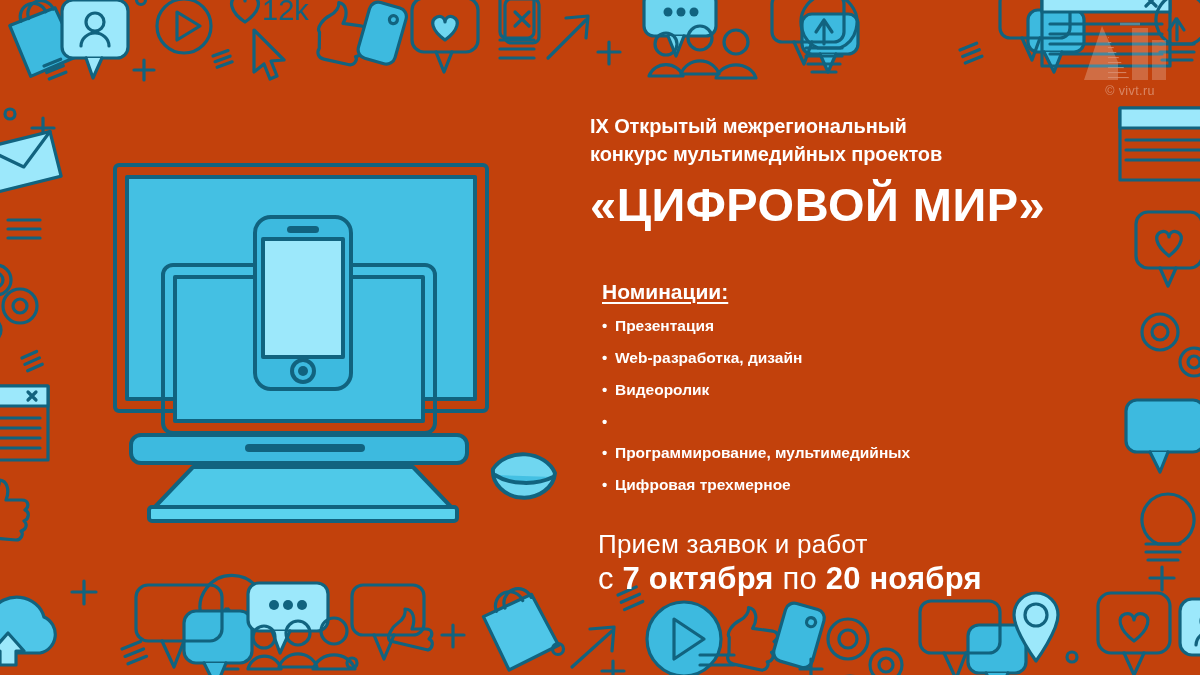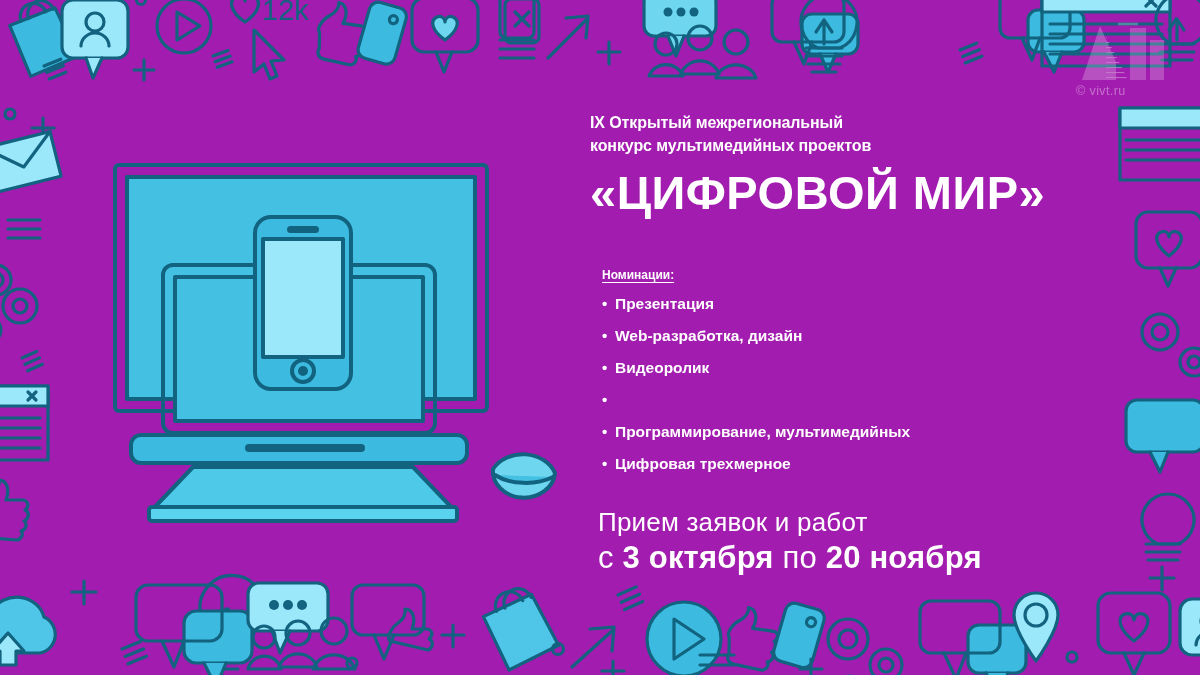--- a/index.html
+++ b/index.html
@@ -8,21 +8,21 @@
     background: #0e6a86;
   }
   body {
     font-family: "Liberation Sans", sans-serif;
   }
   #poster {
     position: relative;
     width: 1200px;
     height: 675px;
     overflow: hidden;
-    background: #a21caf;
+    background: #c2410c;
   }
 
   
   .icon-band {
     position: absolute;
     left: 0;
     width: 1200px;
     pointer-events: none;
   }
   #band-top    { top: -8px;  height: 118px; }
@@ -44,21 +44,21 @@
   
   #content {
     position: absolute;
     left: 590px;
     top: 112px;
     width: 570px;
     color: #ffffff;
   }
 
   #kicker {
-    font-size: 16px;
+    font-size: 20px;
     font-weight: bold;
     line-height: 1.42;
     letter-spacing: -0.1px;
     white-space: pre-line;
     margin: 0 0 12px 0;
   }
 
   #maintitle {
     font-size: 47px;
     font-weight: bold;
@@ -66,21 +66,21 @@
     line-height: 1;
     margin: 0;
     padding-right: 40px;
   }
 
   #noms {
     margin-top: 52px;
     padding-left: 12px;
   }
   #noms-heading {
-    font-size: 12px;
+    font-size: 21px;
     font-weight: bold;
     text-decoration: underline;
     text-underline-offset: 3px;
     margin: 0 0 14px 0;
   }
   .nom-list {
     list-style: none;
     margin: 0;
     padding: 0;
   }
@@ -120,20 +120,21 @@
 
   
   #watermark {
     position: absolute;
     right: 16px;
     top: 22px;
     width: 108px;
     height: 84px;
     opacity: 0.42;
     pointer-events: none;
+    text-align: center;
   }
   #watermark-caption {
     font-size: 12.5px;
     color: #ffffff;
     opacity: 0.85;
     margin-top: -4px;
     letter-spacing: 0.4px;
   }
 </style>
 </head>
@@ -551,21 +552,21 @@
         <li class="nom-item">
           <span class="nom-bullet">•</span>
           <span>Цифровая трехмерное</span>
         </li>
       </ul>
     </div>
 
     <div id="deadline">
       <div id="deadline-line1">Прием заявок и работ</div>
       <div id="deadline-line2">
-        <span class="lite">с </span><span class="strong">3 октября</span><span class="lite"> по </span><span class="strong">20 ноября</span>
+        <span class="lite">с </span><span class="strong">7 октября</span><span class="lite"> по </span><span class="strong">20 ноября</span>
       </div>
     </div>
   </div>
 
   <div id="watermark">
     <svg width="104" height="62" viewBox="0 0 104 62">
       <defs>
         <pattern id="hatch" width="5" height="5" patternUnits="userSpaceOnUse">
           <path d="M0 0 H5" stroke="#ffffff" stroke-width="2.2" opacity="0.8"></path>
         </pattern>

